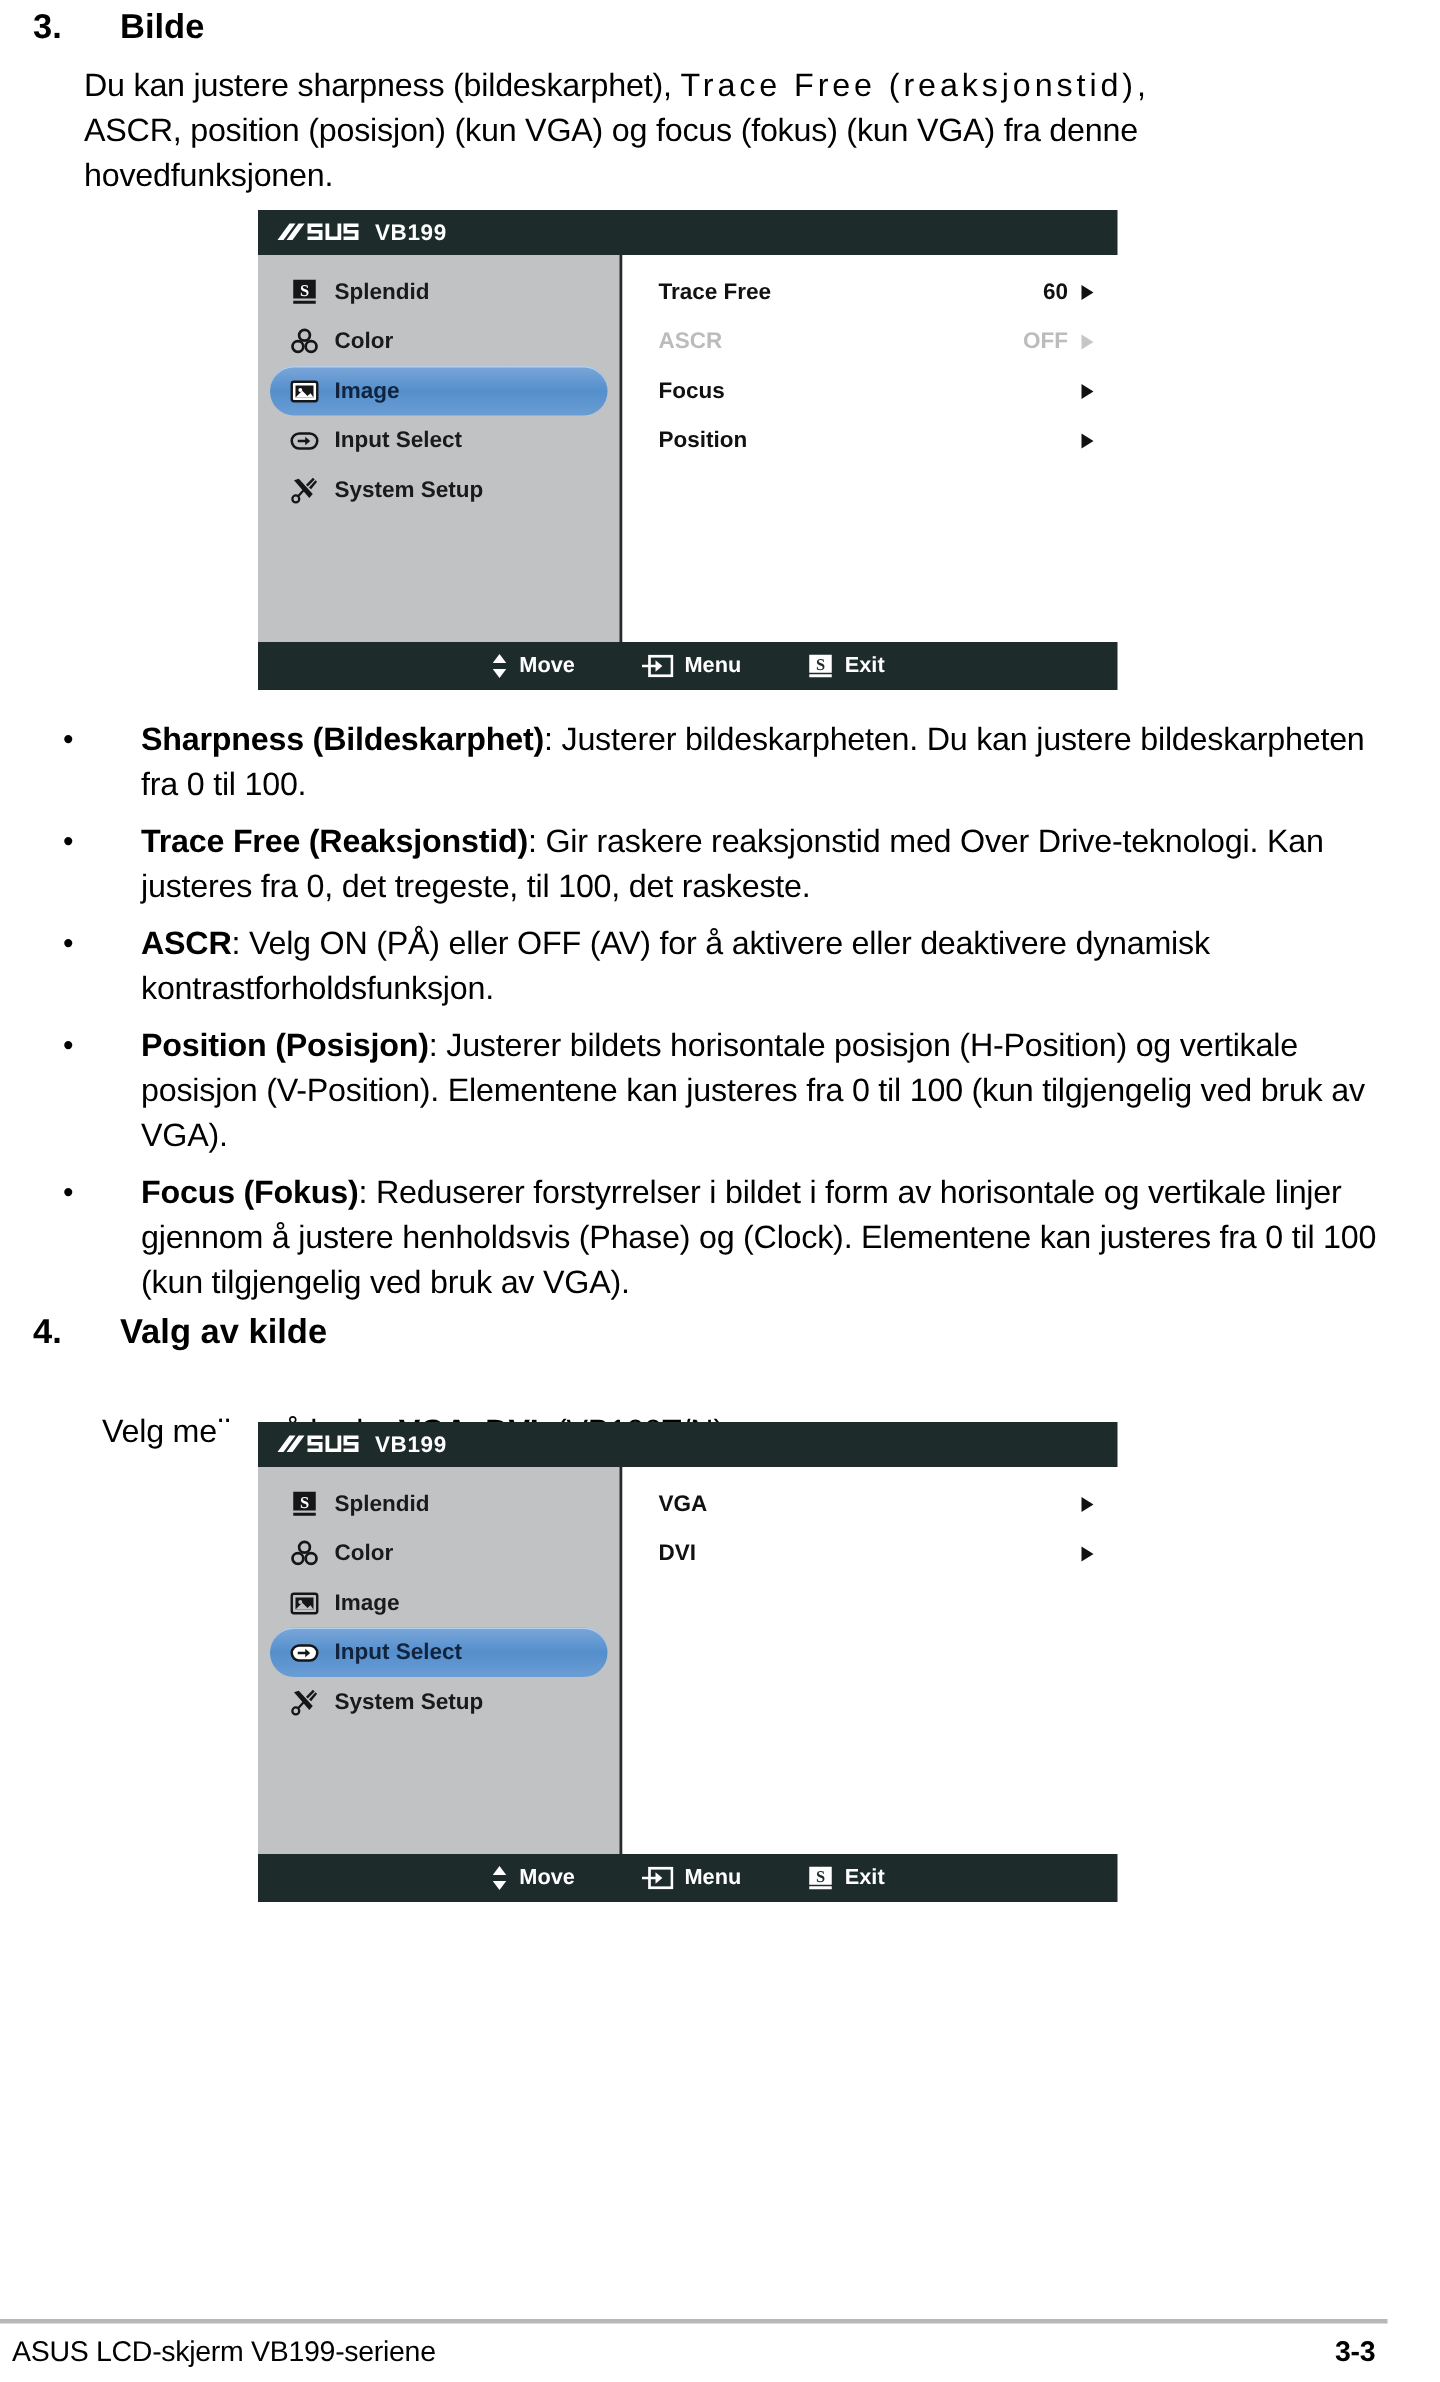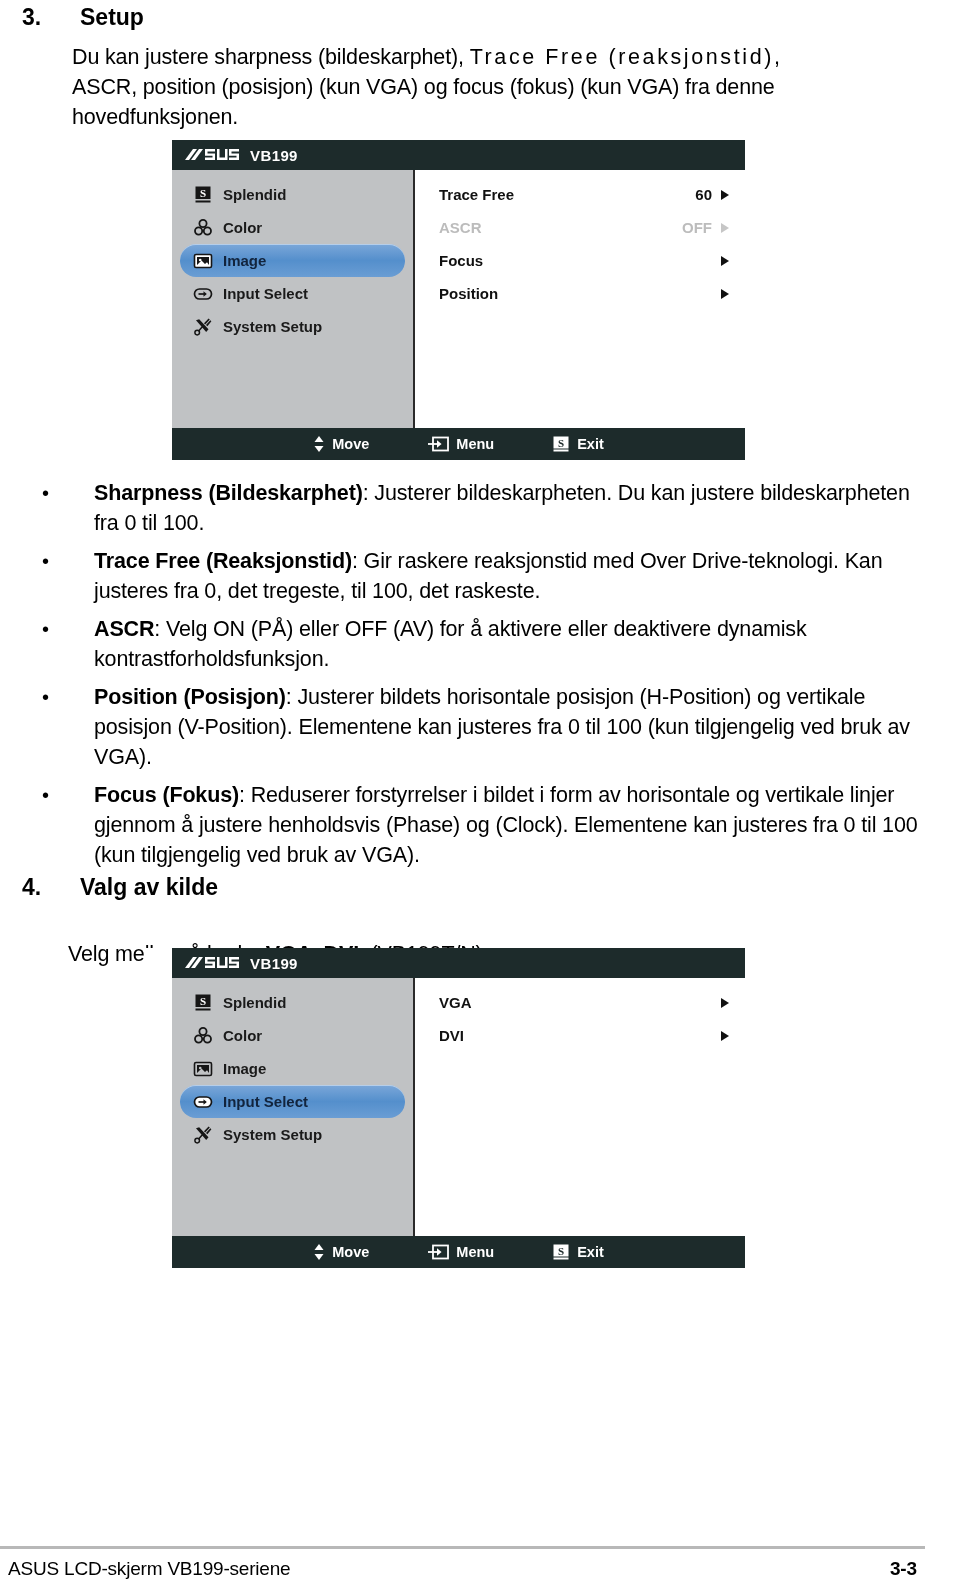--- a/index.html
+++ b/index.html
@@ -146,21 +146,21 @@
   }
   .main-row.dim { color:#bcbcbc; }
   .main-row.dim .arrow { border-left-color:#c6c6c6; }
 
   .osd-foot {
     height: 32px;
     background:#1d2b2b;
     display:flex;
     align-items:center;
     justify-content:center;
-    gap: 58px;
+    gap: 44px;
     color:#ffffff;
     font-size: 14.5px;
     font-weight: bold;
   }
   .foot-item { display:flex; align-items:center; gap:7px; }
 
   
   .footer-rule {
     position:absolute;
     left: 0; width: 925px;
@@ -173,24 +173,24 @@
     letter-spacing: -0.2px;
   }
 </style>
 </head>
 <body>
 
 <div class="page">
 
   <div class="sec-head" style="left:22px; top:4px;">
     <span class="sec-num">3.</span>
-    <span class="sec-title">Setup</span>
-  </div>
-
-  <div class="para" style="left:72px; top:42px; width:860px;">
+    <span class="sec-title">Bilde</span>
+  </div>
+
+  <div class="para" style="left:56px; top:42px; width:860px;">
     <span>Du kan justere sharpness (bildeskarphet), </span><span class="tracked">Trace Free (reaksjonstid)</span><span>,</span><br>
     <span>ASCR, position (posisjon) (kun VGA) og focus (fokus) (kun VGA) fra denne</span><br>
     <span>hovedfunksjonen.</span>
   </div>
 
   <div class="osd" style="left:145px; top:140px;">
     <div class="osd-title">
       <svg class="asus-logo" width="56" height="15" viewBox="0 0 56 15">
         <g fill="#ffffff">
           <path d="M1 12 L9 1 L13 1 L5 12 Z"></path>

